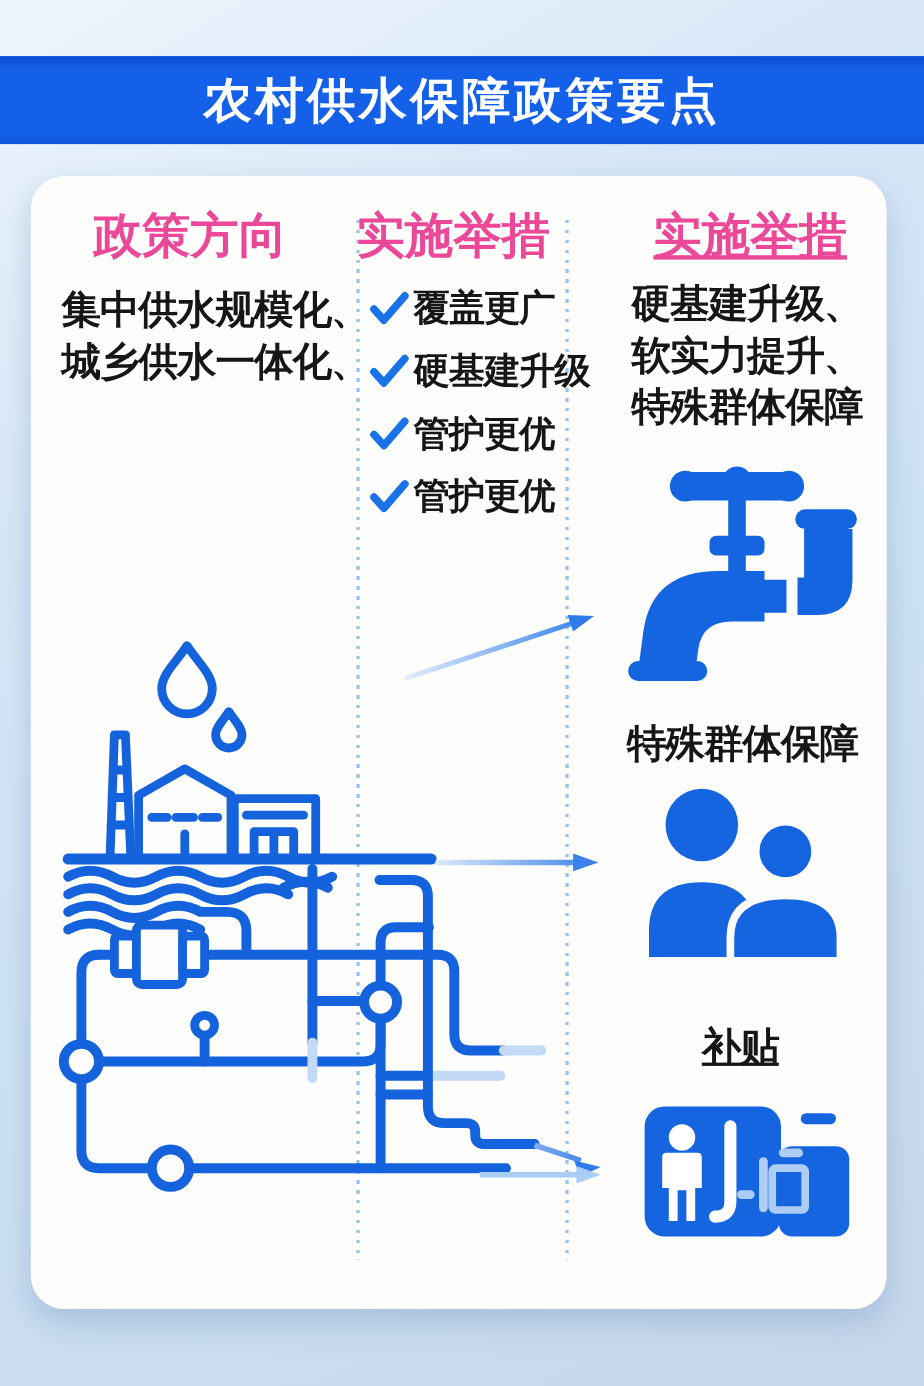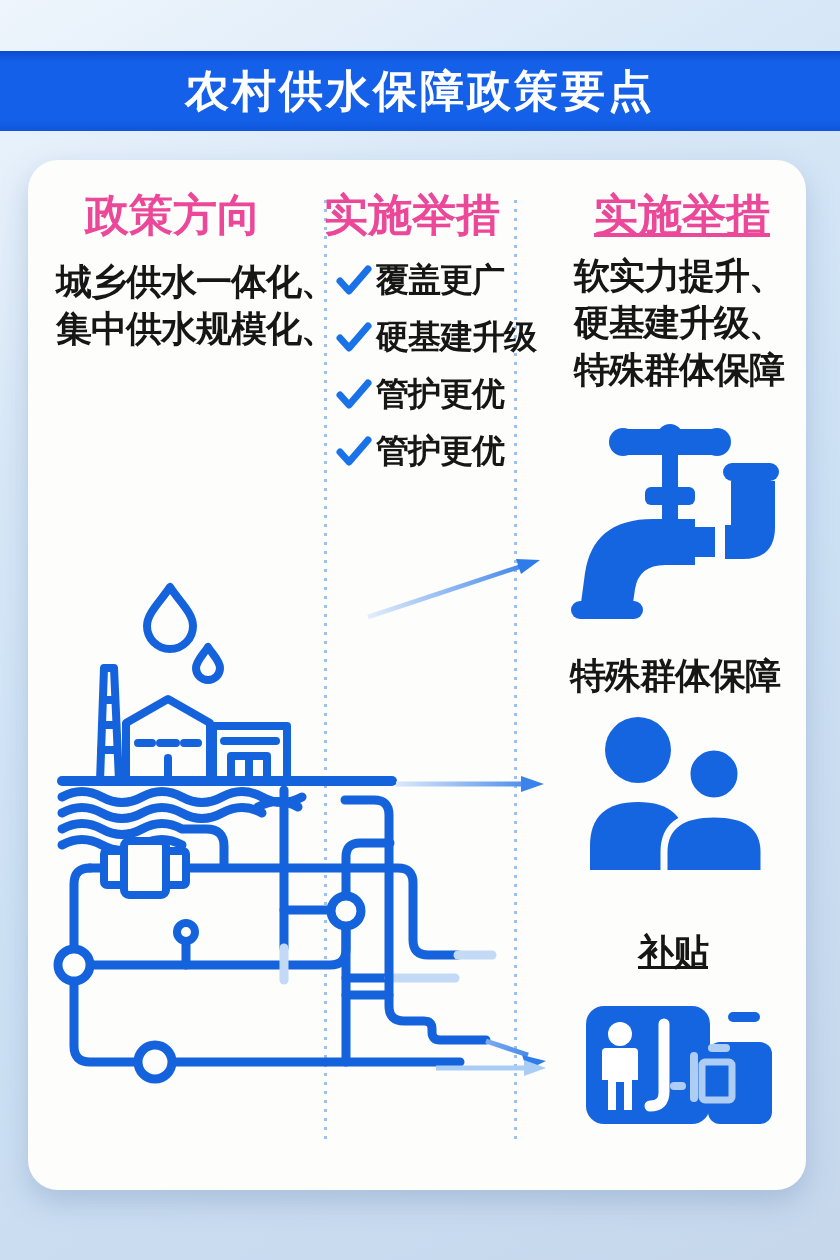--- a/index.html
+++ b/index.html
@@ -50,22 +50,22 @@
 <div class="abs card"></div>
 
 <div class="abs divider" style="left:324px;"></div>
 <div class="abs divider" style="left:514px;"></div>
 
 <div class="abs col-header" style="left:85px;">政策方向</div>
 <div class="abs col-header" style="left:324px;">实施举措</div>
 <div class="abs col-header" style="left:594px;text-decoration:underline;">实施举措</div>
 
 <div class="abs body-lines" style="left:56px;top:258px;">
+  <div>集中供水规模化、</div>
   <div>城乡供水一体化、</div>
-  <div>集中供水规模化、</div>
 </div>
 
 <div class="abs goal-list">
   <div class="goal-item">
     <svg class="check" viewBox="0 0 36 32">
         <polyline points="4,17 13,27 32,5" fill="none" stroke="#1a72e8" stroke-width="7" stroke-linecap="round" stroke-linejoin="round"></polyline>
       </svg>
     <span class="goal-label">覆盖更广</span>
   </div>
   <div class="goal-item">
@@ -82,22 +82,22 @@
   </div>
   <div class="goal-item">
     <svg class="check" viewBox="0 0 36 32">
         <polyline points="4,17 13,27 32,5" fill="none" stroke="#1a72e8" stroke-width="7" stroke-linecap="round" stroke-linejoin="round"></polyline>
       </svg>
     <span class="goal-label">管护更优</span>
   </div>
 </div>
 
 <div class="abs body-lines" style="left:574px;top:252px;">
+  <div>硬基建升级、</div>
   <div>软实力提升、</div>
-  <div>硬基建升级、</div>
   <div>特殊群体保障</div>
 </div>
 
 <svg class="abs" style="left:565px;top:415px;" width="215" height="210" viewBox="0 0 215 210">
   <g fill="#1565e0">
     <rect x="50" y="14" width="110" height="26" rx="13"></rect>
     <circle cx="58" cy="27" r="14"></circle>
       <circle cx="152" cy="27" r="14"></circle>
       <circle cx="105" cy="22" r="13"></circle>
     <rect x="97" y="36" width="16" height="40"></rect>

